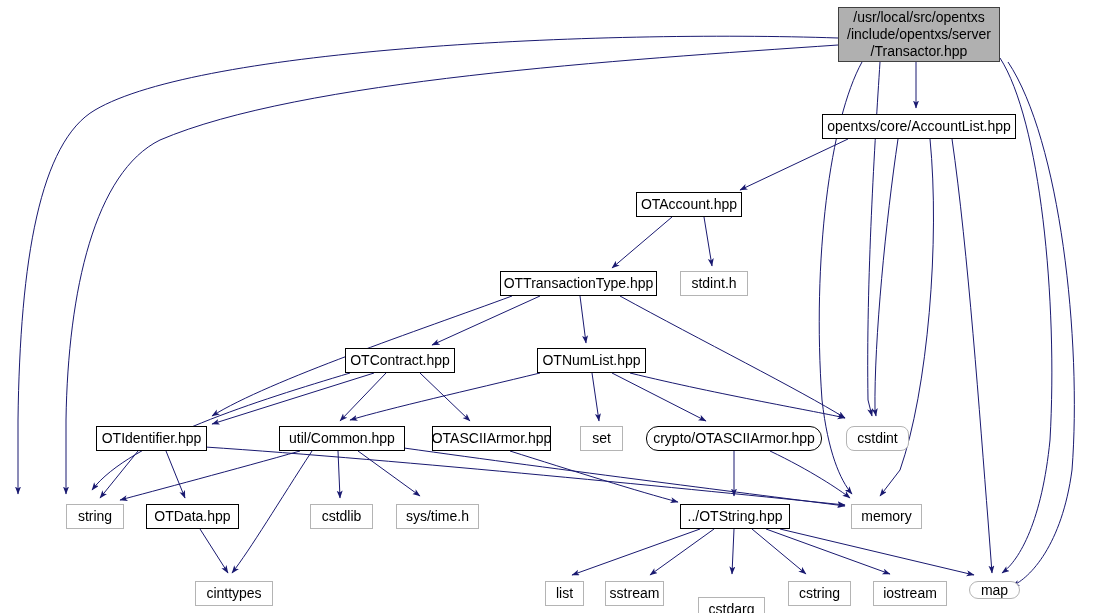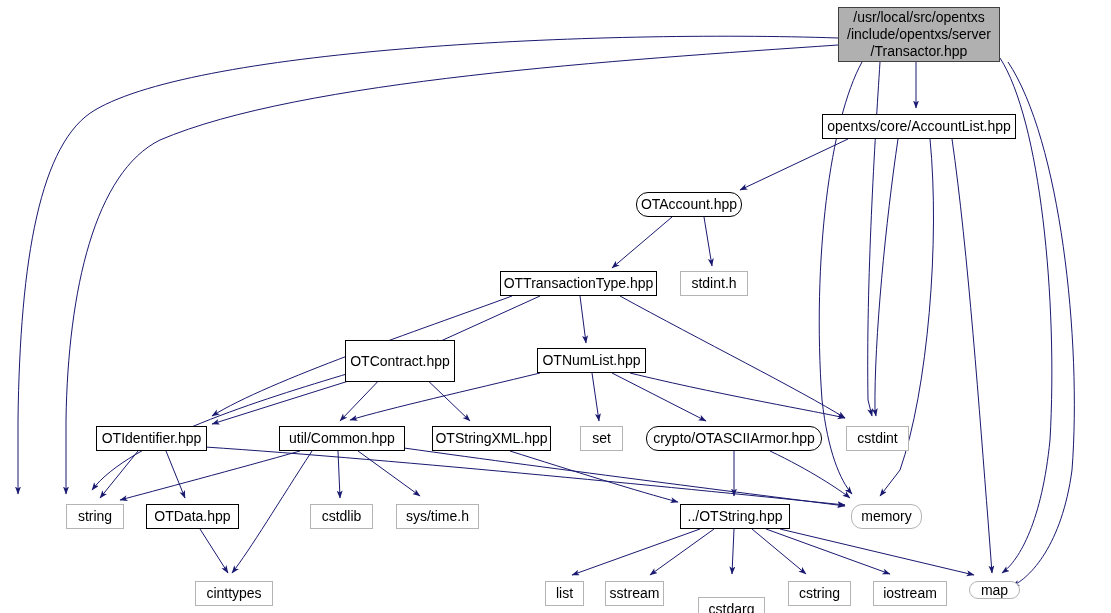--- a/index.html
+++ b/index.html
@@ -104,37 +104,37 @@
         <path d="M 752,529 L 806,574" fill="none" stroke="#191970" stroke-width="1" marker-end="url(#arrowhead)"></path>
         <path d="M 766,529 L 890,574" fill="none" stroke="#191970" stroke-width="1" marker-end="url(#arrowhead)"></path>
         <path d="M 780,529 L 974,575" fill="none" stroke="#191970" stroke-width="1" marker-end="url(#arrowhead)"></path>
       </g>
   </svg>
   <div id="nodes-group">
       <div class="graph-node root" style="left: 838px; top: 7px; width: 162px; height: 55px;"><span class="node-label">/usr/local/src/opentxs
 /include/opentxs/server
 /Transactor.hpp</span></div>
       <div class="graph-node expanded" style="left: 822px; top: 114px; width: 194px; height: 25px;"><span class="node-label">opentxs/core/AccountList.hpp</span></div>
-      <div class="graph-node expanded" style="left: 636px; top: 192px; width: 106px; height: 25px; border-radius: 12px;"><span class="node-label">OTAccount.hpp</span></div>
+      <div class="graph-node expanded" style="left: 636px; top: 192px; width: 106px; height: 25px;"><span class="node-label">OTAccount.hpp</span></div>
       <div class="graph-node" style="left: 680px; top: 271px; width: 68px; height: 25px;"><span class="node-label">stdint.h</span></div>
       <div class="graph-node expanded" style="left: 500px; top: 271px; width: 157px; height: 25px;"><span class="node-label">OTTransactionType.hpp</span></div>
-      <div class="graph-node expanded" style="left: 345px; top: 340px; width: 110px; height: 42px;"><span class="node-label">OTContract.hpp</span></div>
+      <div class="graph-node expanded" style="left: 345px; top: 348px; width: 110px; height: 25px;"><span class="node-label">OTContract.hpp</span></div>
       <div class="graph-node expanded" style="left: 537px; top: 348px; width: 109px; height: 25px; text-align: right;"><span class="node-label">OTNumList.hpp</span></div>
       <div class="graph-node expanded" style="left: 96px; top: 426px; width: 111px; height: 25px;"><span class="node-label">OTIdentifier.hpp</span></div>
       <div class="graph-node expanded" style="left: 279px; top: 426px; width: 126px; height: 25px;"><span class="node-label">util/Common.hpp</span></div>
-      <div class="graph-node expanded" style="left: 432px; top: 426px; width: 119px; height: 25px;"><span class="node-label">OTStringXML.hpp</span></div>
+      <div class="graph-node expanded" style="left: 432px; top: 426px; width: 119px; height: 25px;"><span class="node-label">OTASCIIArmor.hpp</span></div>
       <div class="graph-node" style="left: 580px; top: 426px; width: 43px; height: 25px;"><span class="node-label">set</span></div>
       <div class="graph-node expanded" style="left: 646px; top: 426px; width: 176px; height: 25px; border-radius: 12px;"><span class="node-label">crypto/OTASCIIArmor.hpp</span></div>
-      <div class="graph-node" style="left: 846px; top: 426px; width: 63px; height: 25px;"><span class="node-label">cstdint</span></div>
+      <div class="graph-node" style="left: 846px; top: 426px; width: 63px; height: 25px; border-radius: 8px;"><span class="node-label">cstdint</span></div>
       <div class="graph-node" style="left: 66px; top: 504px; width: 58px; height: 25px;"><span class="node-label">string</span></div>
       <div class="graph-node expanded" style="left: 146px; top: 504px; width: 93px; height: 25px;"><span class="node-label">OTData.hpp</span></div>
       <div class="graph-node" style="left: 310px; top: 504px; width: 63px; height: 25px;"><span class="node-label">cstdlib</span></div>
       <div class="graph-node" style="left: 396px; top: 504px; width: 83px; height: 25px;"><span class="node-label">sys/time.h</span></div>
       <div class="graph-node expanded" style="left: 680px; top: 504px; width: 110px; height: 25px;"><span class="node-label">../OTString.hpp</span></div>
-      <div class="graph-node" style="left: 851px; top: 504px; width: 71px; height: 25px; border-radius: 11px;"><span class="node-label">memory</span></div>
+      <div class="graph-node" style="left: 851px; top: 504px; width: 71px; height: 25px;"><span class="node-label">memory</span></div>
       <div class="graph-node" style="left: 195px; top: 581px; width: 78px; height: 25px;"><span class="node-label">cinttypes</span></div>
       <div class="graph-node" style="left: 545px; top: 581px; width: 39px; height: 25px;"><span class="node-label">list</span></div>
       <div class="graph-node" style="left: 605px; top: 581px; width: 59px; height: 25px;"><span class="node-label">sstream</span></div>
       <div class="graph-node" style="left: 698px; top: 597px; width: 67px; height: 25px;"><span class="node-label">cstdarg</span></div>
       <div class="graph-node" style="left: 788px; top: 581px; width: 63px; height: 25px;"><span class="node-label">cstring</span></div>
       <div class="graph-node" style="left: 873px; top: 581px; width: 74px; height: 25px;"><span class="node-label">iostream</span></div>
       <div class="graph-node" style="left: 969px; top: 581px; width: 51px; height: 18px; border-radius: 9px;"><span class="node-label">map</span></div>
     </div>
 </div>
 

